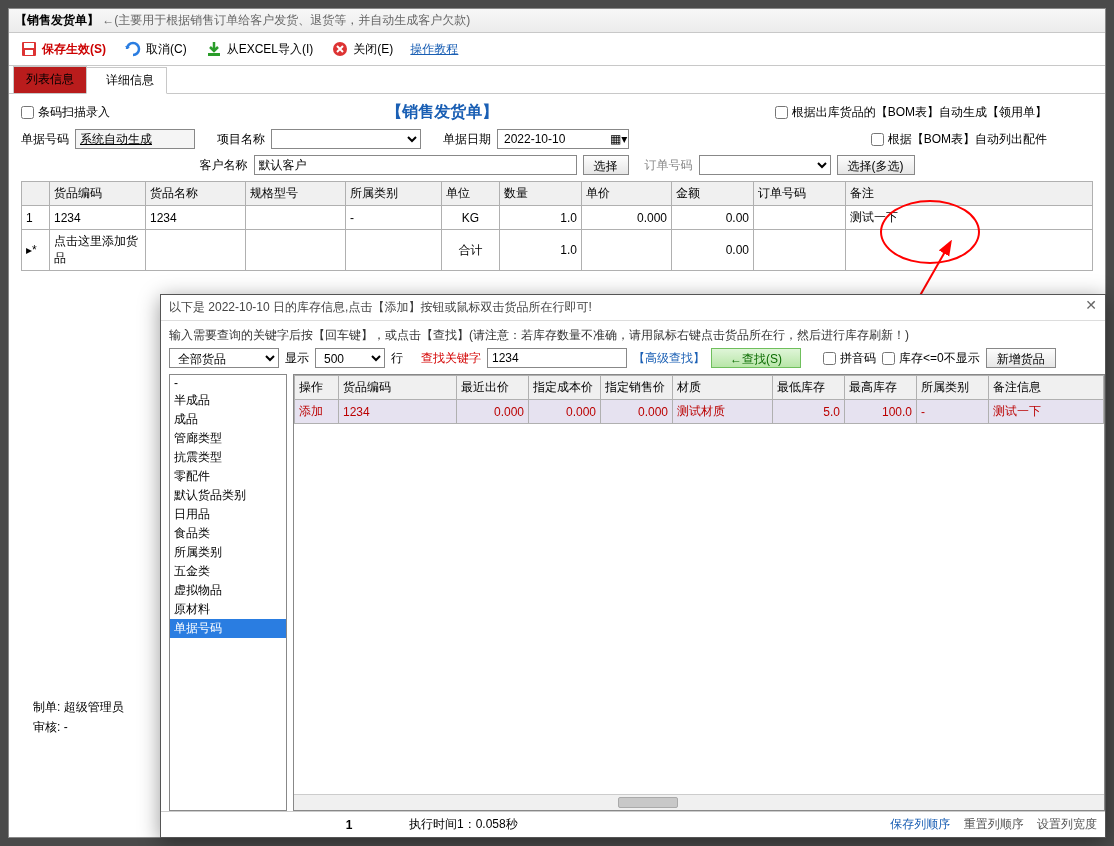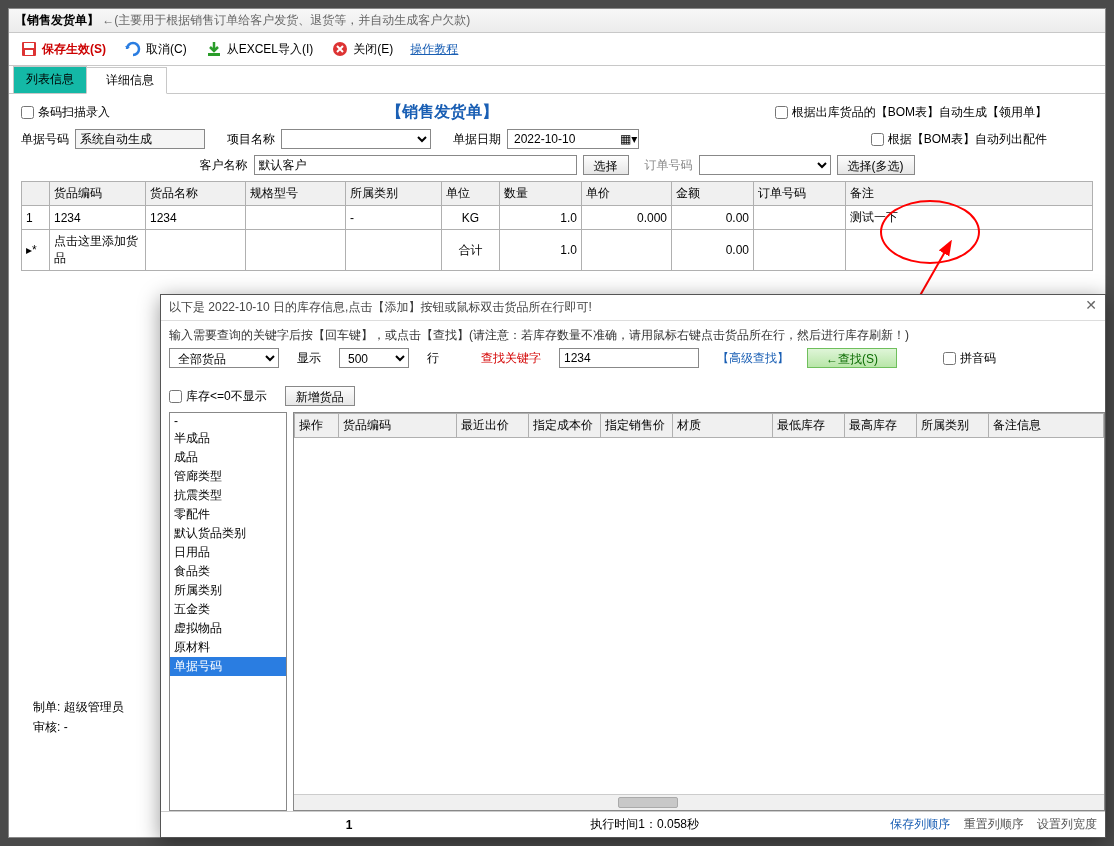--- a/index.html
+++ b/index.html
@@ -6,21 +6,21 @@
 body { font-family: "Microsoft YaHei", SimSun, sans-serif; font-size: 12px; background: #4a4a4a; width: 1114px; height: 846px; position: relative; overflow: hidden; }
 .outer { position: absolute; inset: 8px 8px 8px 8px; background: #fff; border: 1px solid #888; }
 .title-bar { background: linear-gradient(#f7f7f7,#ececec); border-bottom: 1px solid #c8c8c8; padding: 3px 6px; font-size: 12px; color: #333; }
 .title-bar b { color: #000; }
 .title-sub { color: #666; }
 .toolbar { display: flex; align-items: center; gap: 4px; padding: 3px 4px; border-bottom: 1px solid #c8c8c8; }
 .tbtn { display: inline-flex; align-items: center; gap: 4px; padding: 3px 6px; border: 1px solid transparent; border-radius: 2px; cursor: pointer; }
 .icon { width: 18px; height: 18px; display: inline-block; }
 .link { color: #1a5fb4; text-decoration: underline; cursor: pointer; padding: 3px 6px; }
 .tabs { display: flex; border-bottom: 1px solid #c8c8c8; padding-left: 4px; }
-.tab { padding: 4px 12px; border: 1px solid #c8c8c8; border-bottom: none; background: #14b8a6; margin-right: -1px; cursor: pointer; }
+.tab { padding: 4px 12px; border: 1px solid #c8c8c8; border-bottom: none; background: #b91c1c; margin-right: -1px; cursor: pointer; }
 .tab.active { background: #fff; border-bottom: 1px solid #fff; position: relative; top: 1px; padding-left: 19px; }
 .content { padding: 8px 12px; }
 .row { display: flex; align-items: center; gap: 6px; margin-bottom: 6px; justify-content: center; }
 .center-title { color: #1a5fb4; font-weight: bold; font-size: 16px; text-align: center; flex: 1; }
 input[type="text"], select { border: 1px solid #888; padding: 2px 4px; font-size: 12px; height: 20px; background: #fff; }
 input.ro { background: #f5f5f5; }
 .chk { display: inline-flex; align-items: center; gap: 4px; }
 .btn { border: 1px solid #888; background: linear-gradient(#fdfdfd,#e6e6e6); padding: 2px 10px; cursor: pointer; font-size: 12px; height: 20px; }
 .table { border-collapse: collapse; width: 100%; font-size: 12px; }
 .table th, .table td { border: 1px solid #b0b0b0; padding: 3px 4px; text-align: left; background: #fff; height: 22px; }
@@ -28,34 +28,34 @@
 .table td.num { text-align: right; }
 .table td.ctr { text-align: center; }
 .rowhead { width: 28px; text-align: center; background: #f0f0f0; }
 .footer-info { margin-top: 8px; padding-left: 4px; line-height: 20px; }
 
 .dialog { position: absolute; left: 160px; top: 294px; width: 946px; height: 544px; background: #fff; border: 1px solid #555; box-shadow: 0 4px 20px rgba(0,0,0,.4); display: flex; flex-direction: column; }
 .dlg-title { padding: 4px 8px; border-bottom: 1px solid #ddd; color: #444; position: relative; }
 .dlg-close { position: absolute; right: 4px; top: 2px; width: 20px; height: 18px; text-align: center; cursor: pointer; color: #666; font-size: 14px; }
 .dlg-body { flex: 1; display: flex; flex-direction: column; padding: 6px 0 0 8px; overflow: hidden; }
 .dlg-hint { color: #333; margin-bottom: 4px; }
-.dlg-controls { display: flex; align-items: center; gap: 18px; margin-bottom: 6px; flex-wrap: wrap; }
+.dlg-controls { display: flex; align-items: center; gap: 6px; margin-bottom: 6px; flex-wrap: wrap; }
 .dlg-main { flex: 1; display: flex; gap: 6px; overflow: hidden; }
 .cat-list { width: 118px; border: 1px solid #888; overflow: auto; background: #fff; font-size: 12px; }
 .cat-list div { padding: 1px 4px; cursor: pointer; white-space: nowrap; }
 .cat-list div.sel { background: #2a7de1; color: #fff; }
 .grid-wrap { flex: 1; border: 1px solid #888; overflow: auto; position: relative; background: #fff; }
 .grid { border-collapse: collapse; width: 100%; font-size: 12px; }
 .grid th, .grid td { border: 1px solid #b0b0b0; padding: 3px 4px; background: #fff; height: 22px; text-align: left; }
 .grid th { background: #f0f0f0; font-weight: normal; }
 .grid td.num { text-align: right; }
 .grid tr.data td { background: #e6e2f0; color: #b00; }
 .dlg-status { border-top: 1px solid #ccc; padding: 4px 8px; display: flex; align-items: center; font-size: 12px; }
 .dlg-status .page { font-weight: bold; flex: 0 0 120px; text-align: center; }
-.dlg-status .time { flex: 1; text-align: center; }
+.dlg-status .time { flex: 1; }
 .dlg-status .links a { color: #1a5fb4; margin-left: 10px; cursor: pointer; }
 .annot { position: absolute; color: #ff0000; font-size: 22px; font-weight: 500; pointer-events: none; }
 svg.arrow { position: absolute; pointer-events: none; }
 .ellipse { position: absolute; border: 2px solid #ff0000; border-radius: 50%; pointer-events: none; }
 .green-btn { background: linear-gradient(#dff5d8,#b8e6a8); border: 1px solid #6fbf5c; color: #0a6b00; }
 .gray { color: #888; }
 .cal-icon { display: inline-block; width: 16px; text-align: center; }
 .scrollbar-x { position: absolute; left: 0; right: 0; bottom: 0; height: 16px; background: #f0f0f0; border-top: 1px solid #ccc; }
 .scrollbar-x .thumb { position: absolute; left: 40%; width: 60px; top: 2px; bottom: 2px; background: #c8c8c8; border: 1px solid #aaa; border-radius: 2px; }
 </style>
@@ -115,21 +115,21 @@
       <div class="center-title">【销售发货单】</div>
       <label class="chk">
           <input type="checkbox" style=""> 
           <span>根据出库货品的【BOM表】自动生成【领用单】</span>
         </label>
       <span style="width:40px"></span>
     </div>
 
     <div class="row">
       <span>单据号码</span>
-      <input type="text" class="ro" style="width: 130px;" value="系统自动生成">
+      <input type="text" class="ro" style="width: 120px; text-decoration: underline;" value="系统自动生成">
       <span style="width:10px"></span>
       <span>项目名称</span>
       <select style="width:150px"></select>
       <span style="width:10px"></span>
       <span>单据日期</span>
       <span style="display:inline-flex;border:1px solid #888;align-items:center;padding:0 2px;height:20px">
         <input type="text" style="border: none; width: 110px; height: 16px;" value="2022-10-10">
         <span class="cal-icon">▦▾</span>
       </span>
       <span style="flex:1"></span>
@@ -278,20 +278,32 @@
             <th style="width:118px">货品编码</th>
             <th style="width:72px">最近出价</th>
             <th style="width:72px">指定成本价</th>
             <th style="width:72px">指定销售价</th>
             <th style="width:100px">材质</th>
             <th style="width:72px">最低库存</th>
             <th style="width:72px">最高库存</th>
             <th style="width:72px">所属类别</th>
             <th>备注信息</th>
           </tr>
+          <tr class="data">
+            <td>添加</td>
+            <td>1234</td>
+            <td class="num">0.000</td>
+            <td class="num">0.000</td>
+            <td class="num">0.000</td>
+            <td>测试材质</td>
+            <td class="num">5.0</td>
+            <td class="num">100.0</td>
+            <td>-</td>
+            <td>测试一下</td>
+          </tr>
         </tbody>
           </table>
         <div class="scrollbar-x">
             <div class="thumb"></div>
           </div>
       </div>
     </div>
   </div>
   <div class="dlg-status">
     <span style="width:120px"></span>

